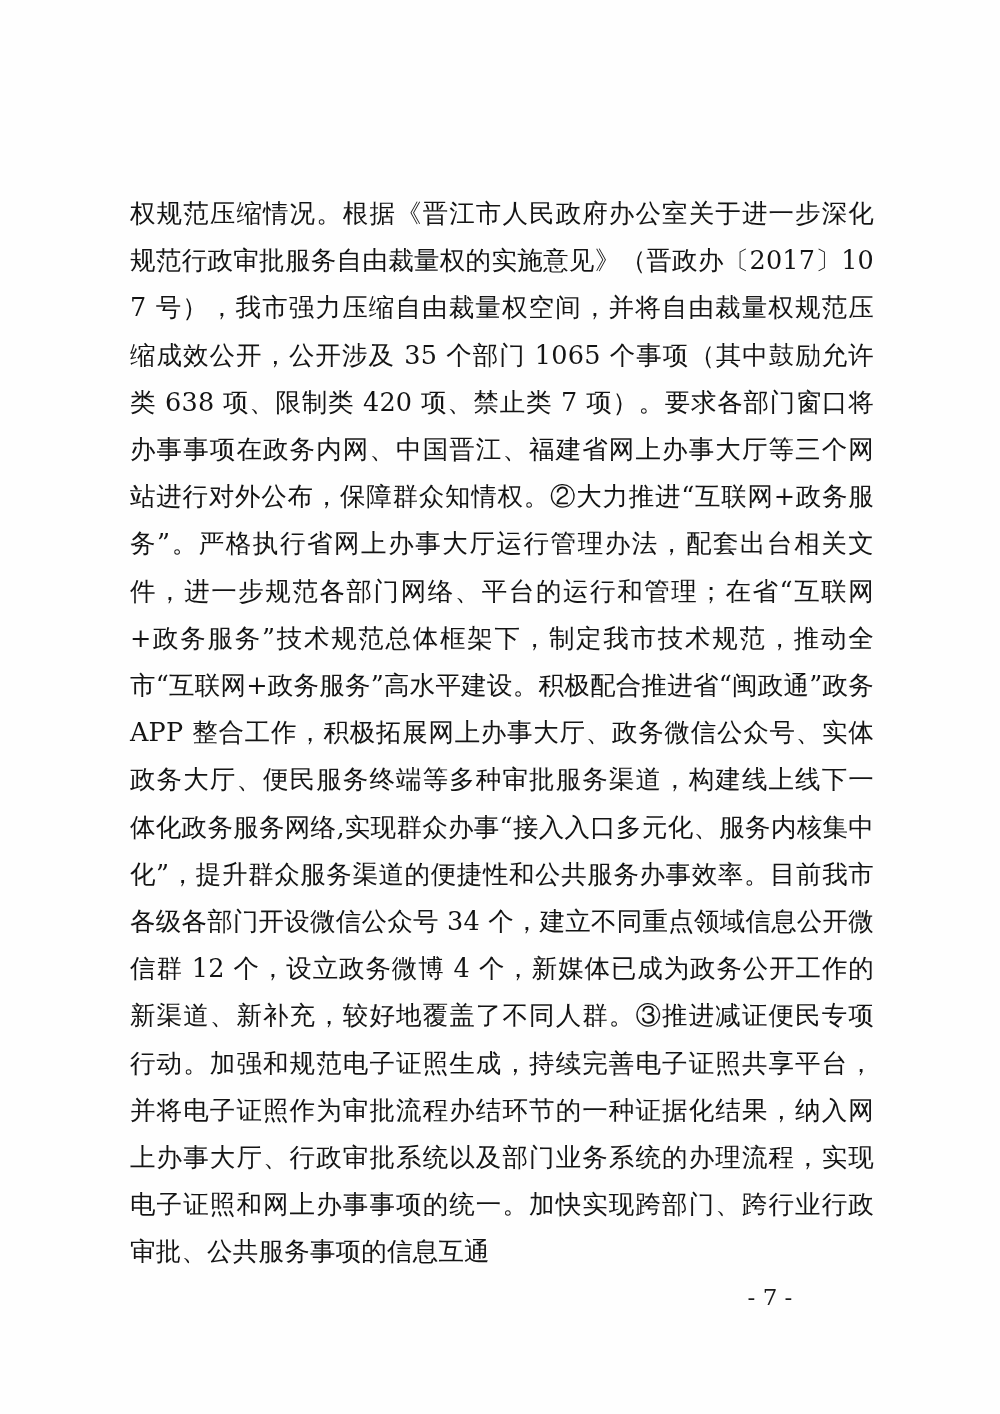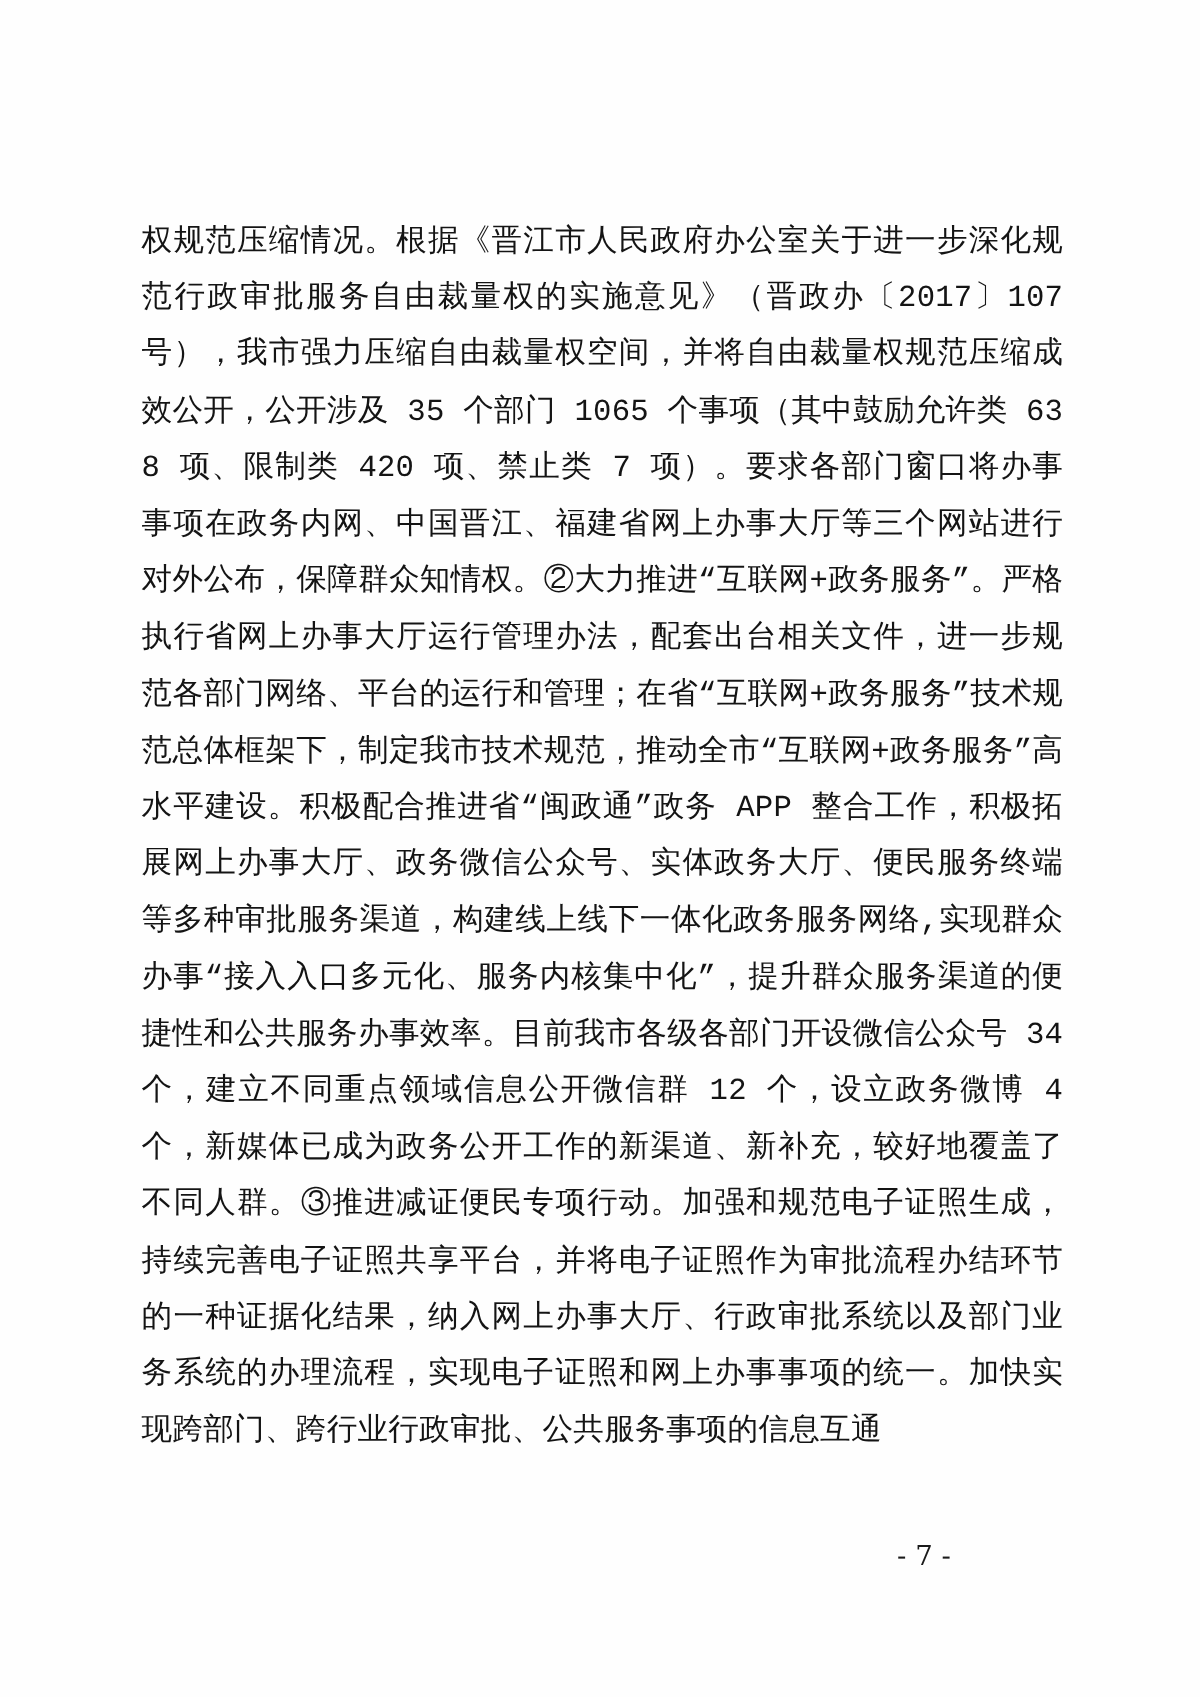--- a/index.html
+++ b/index.html
@@ -30,25 +30,24 @@
     width: 768px;
     font-size: 25.5px;
     line-height: 47.2px;
     text-align: justify;
     text-justify: inter-ideograph;
     letter-spacing: 0.2px;
     color: #141414;
     font-family: "DejaVu Serif", "Liberation Serif", serif;
   }
   .body-text p {
-    margin: 0;
+    margin: 12px;
     text-indent: 0;
     white-space: pre-wrap;
     word-break: break-all;
-    font-family: Liberation Mono, monospace;
   }
   .page-number {
     position: absolute;
     left: 0;
     top: 1284px;
     width: 1000px;
     text-align: center;
     font-size: 23px;
     color: #1a1a1a;
     font-family: "DejaVu Serif", "Liberation Serif", serif;

